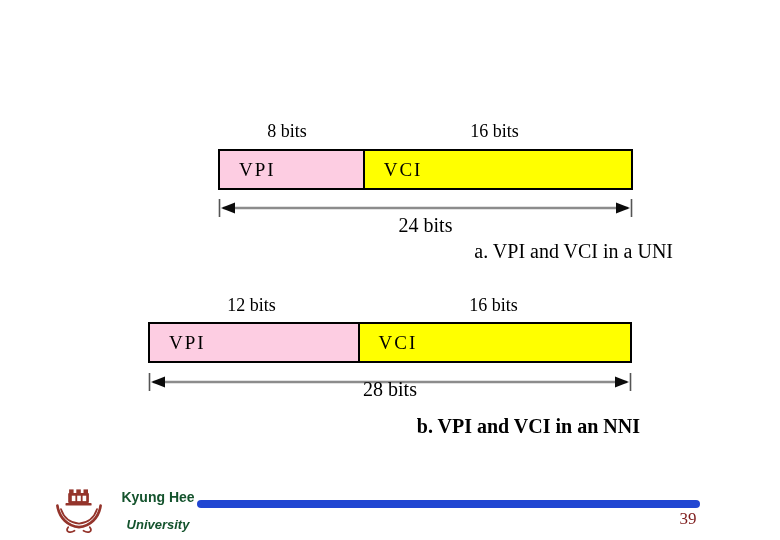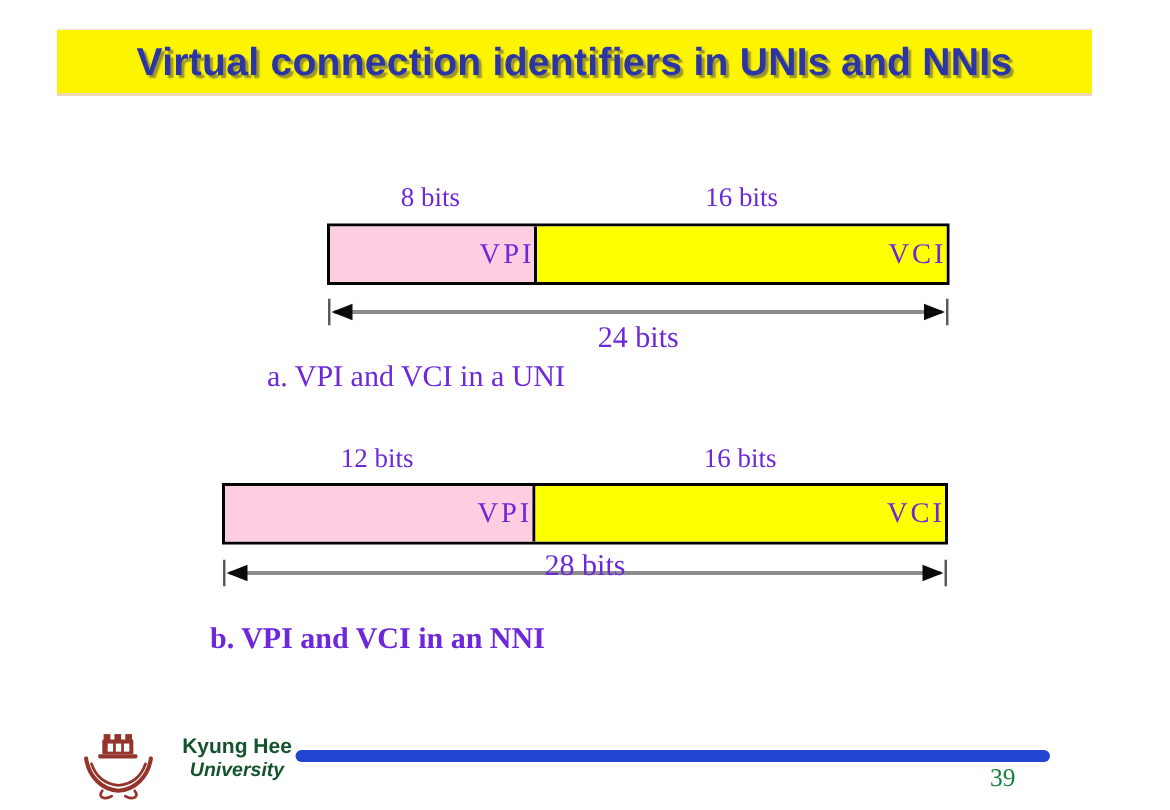--- a/index.html
+++ b/index.html
@@ -7,49 +7,46 @@
          font-family:"Liberation Sans",sans-serif;}
 
   
   .title-bar{position:absolute;left:38px;top:20px;width:690px;height:42px;
              background:#fdf400;display:flex;align-items:center;justify-content:center;
              box-shadow:0 2px 0 rgba(205,130,0,.30), 0 -1px 0 rgba(205,130,0,.18);}
   .title-bar span{font-size:26px;font-weight:bold;color:#2b35a6;letter-spacing:.2px;
                   text-shadow:2px 2px 1px rgba(30,30,100,.45);white-space:nowrap;}
 
   
-  .serif{font-family:"Liberation Serif","DejaVu Serif",serif;color:#6d28d9;}
+  .serif{font-family:"Liberation Serif","DejaVu Serif",serif;color:#000000;}
   .bits-label{position:absolute;text-align:center;font-size:18px;}
   .field-box{position:absolute;display:flex;border:2px solid #000;box-sizing:border-box;height:41px;}
-  .cell{display:flex;align-items:center;justify-content:flex-end;font-size:19px;letter-spacing:2px;}
+  .cell{display:flex;align-items:center;justify-content:flex-start;font-size:19px;letter-spacing:2px;padding-left:19px;}
   .cell.vpi{background:#fdcde2;border-right:2px solid #000;}
   .cell.vci{background:#ffff00;}
   .arrow{position:absolute;height:18px;}
   .total-label{position:absolute;text-align:center;font-size:20px;}
-  .caption{position:absolute;text-align:left;font-size:20px;}
+  .caption{position:absolute;text-align:right;font-size:20px;}
 
   
   .seal{position:absolute;left:52px;top:487px;}
   .inst{position:absolute;left:110px;top:489px;width:96px;text-align:center;
         color:#14532d;font-weight:bold;line-height:16px;}
   .inst .l1{font-size:14px;display:block;}
-  .inst .l2{font-size:13px;display:block;font-style:italic;}
+  .inst .l2{font-size:13px;display:block;font-style:italic;margin-top:12px;}
   .footer-line{position:absolute;left:197px;top:500px;width:503px;height:8px;
                background:#2146d2;border-radius:4px;}
-  .page-num{position:absolute;left:660px;top:509px;width:56px;
-            font-family:"Liberation Serif","DejaVu Serif",serif;font-size:17px;color:#15803d;}
+  .page-num{position:absolute;left:660px;top:509px;width:56px;text-align:center;
+            font-family:"Liberation Serif","DejaVu Serif",serif;font-size:17px;color:#7f1d1d;}
 </style>
 </head>
 <body>
 
 <div class="slide">
 
-  <div class="title-bar">
-    <span>Virtual connection identifiers in UNIs and NNIs</span>
-  </div>
 
   <div>
     <div class="bits-label serif" style="left:218px;top:121px;width:138px;">8 bits</div>
     <div class="bits-label serif" style="left:356px;top:121px;width:277px;">16 bits</div>
 
     <div class="field-box" style="left:218px;top:149px;width:415px;">
       <div class="cell vpi serif" style="width:33.33%;">
         <span>VPI</span>
       </div>
       <div class="cell vci serif" style="width:66.67%;">
@@ -83,21 +80,21 @@
     </div>
 
     <svg class="arrow" style="left:148px;top:373px;" width="484" height="18" viewBox="0 0 484 18">
       <line x1="1.5" y1="0" x2="1.5" y2="18" stroke="#555" stroke-width="1.6"></line>
       <line x1="482.5" y1="0" x2="482.5" y2="18" stroke="#555" stroke-width="1.6"></line>
       <line x1="5" y1="9" x2="479" y2="9" stroke="#8c8c8c" stroke-width="2.6"></line>
       <polygon points="3,9 17,3.5 17,14.5" fill="#0b0b0b"></polygon>
       <polygon points="481,9 467,3.5 467,14.5" fill="#0b0b0b"></polygon>
     </svg>
 
-    <div class="total-label serif" style="left:148px;top:366px;width:484px;">28 bits</div>
+    <div class="total-label serif" style="left:148px;top:378px;width:484px;">28 bits</div>
     <div class="caption serif" style="left:140px;top:415px;width:500px;font-weight:bold;">b. VPI and VCI in an NNI</div>
   </div>
 
   <svg class="seal" width="54" height="48" viewBox="0 0 60 52">
     <g fill="#94342b">
       <rect x="19" y="2" width="5" height="5"></rect>
       <rect x="27" y="2" width="5" height="5"></rect>
       <rect x="35" y="2" width="5" height="5"></rect>
       <rect x="18" y="6" width="23" height="11" rx="1"></rect>
       <rect x="15" y="17" width="29" height="3" rx="1"></rect>

